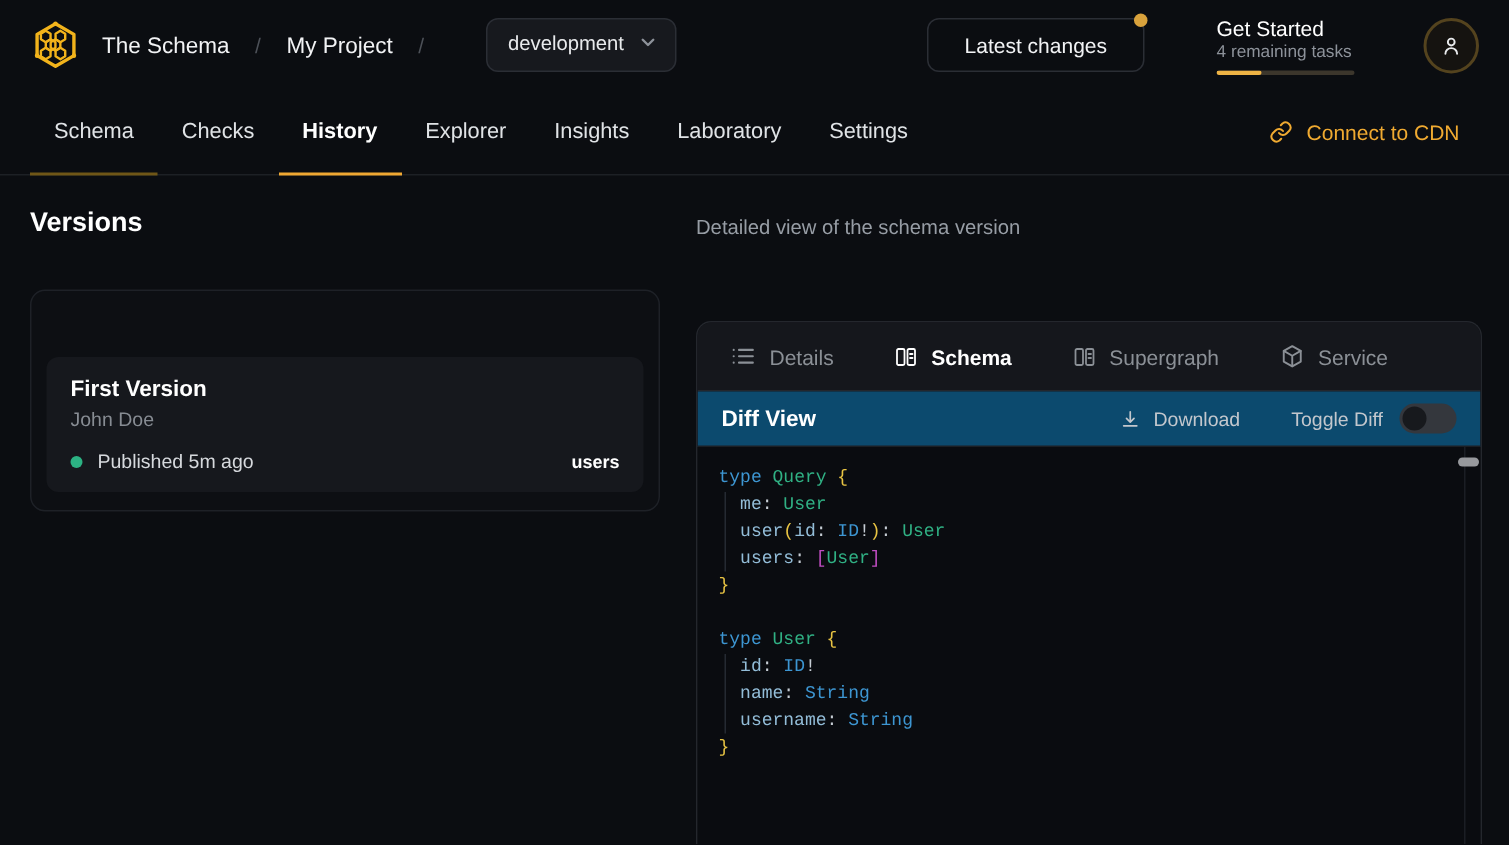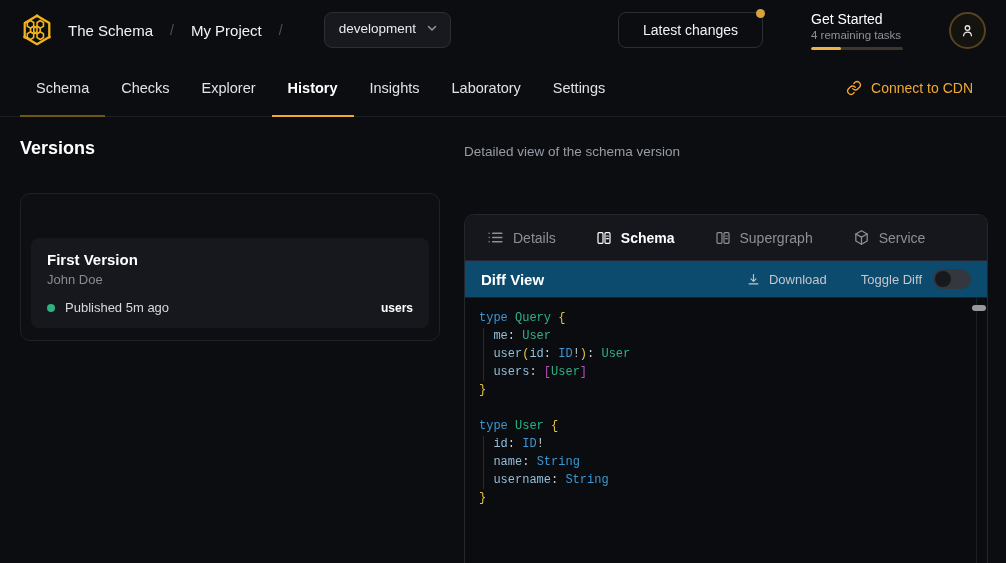--- a/index.html
+++ b/index.html
@@ -157,22 +157,22 @@
         <path d="M6.5 19.5c0-3 2.4-5.3 5.5-5.3s5.5 2.3 5.5 5.3"></path>
       </svg>
     </span>
   </div>
 </header>
 
 <nav class="mainnav">
   <div class="nav-tabs">
       <div class="nav-tab visited">Schema</div>
       <div class="nav-tab">Checks</div>
+      <div class="nav-tab active">History</div>
       <div class="nav-tab">Explorer</div>
-      <div class="nav-tab active">History</div>
       <div class="nav-tab">Insights</div>
       <div class="nav-tab">Laboratory</div>
       <div class="nav-tab">Settings</div>
     </div>
   <div class="cdn-link">
     <span>
       <svg width="16" height="16" viewBox="0 0 24 24" fill="none" stroke="#f0aa31" stroke-width="2" stroke-linecap="round" stroke-linejoin="round">
         <path d="M10 13a5 5 0 0 0 7.5.5l3-3a5 5 0 0 0-7-7l-1.7 1.7"></path>
         <path d="M14 11a5 5 0 0 0-7.5-.5l-3 3a5 5 0 0 0 7 7l1.7-1.7"></path>
       </svg>

